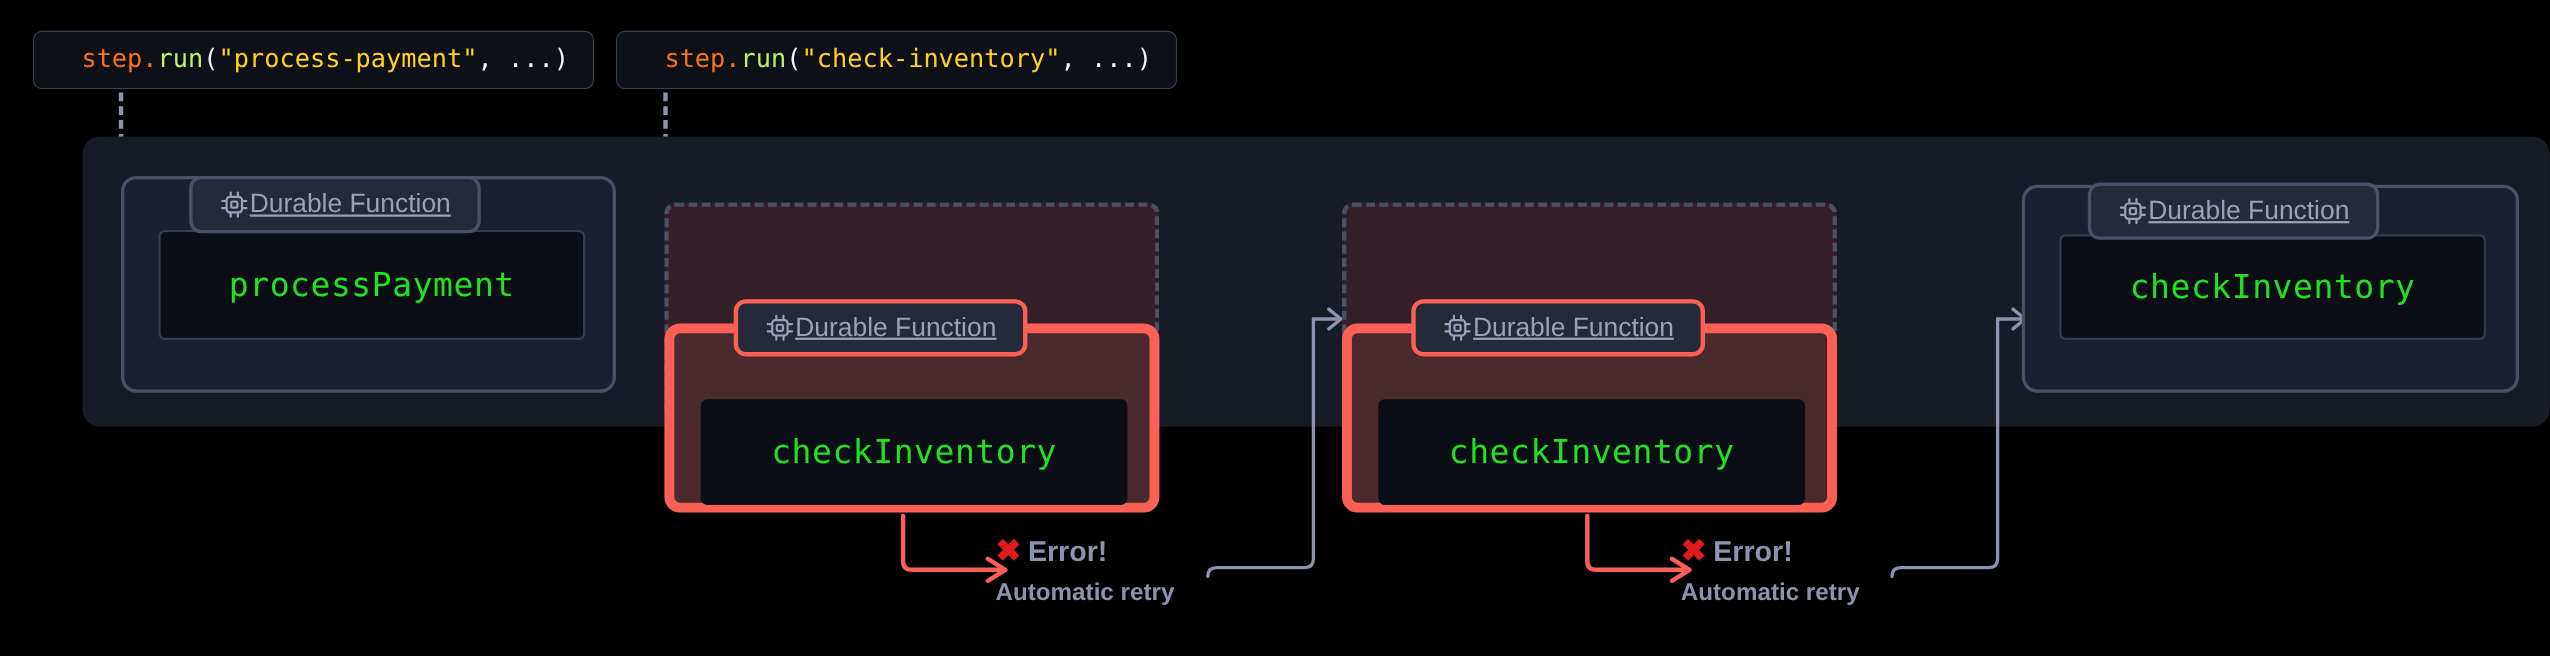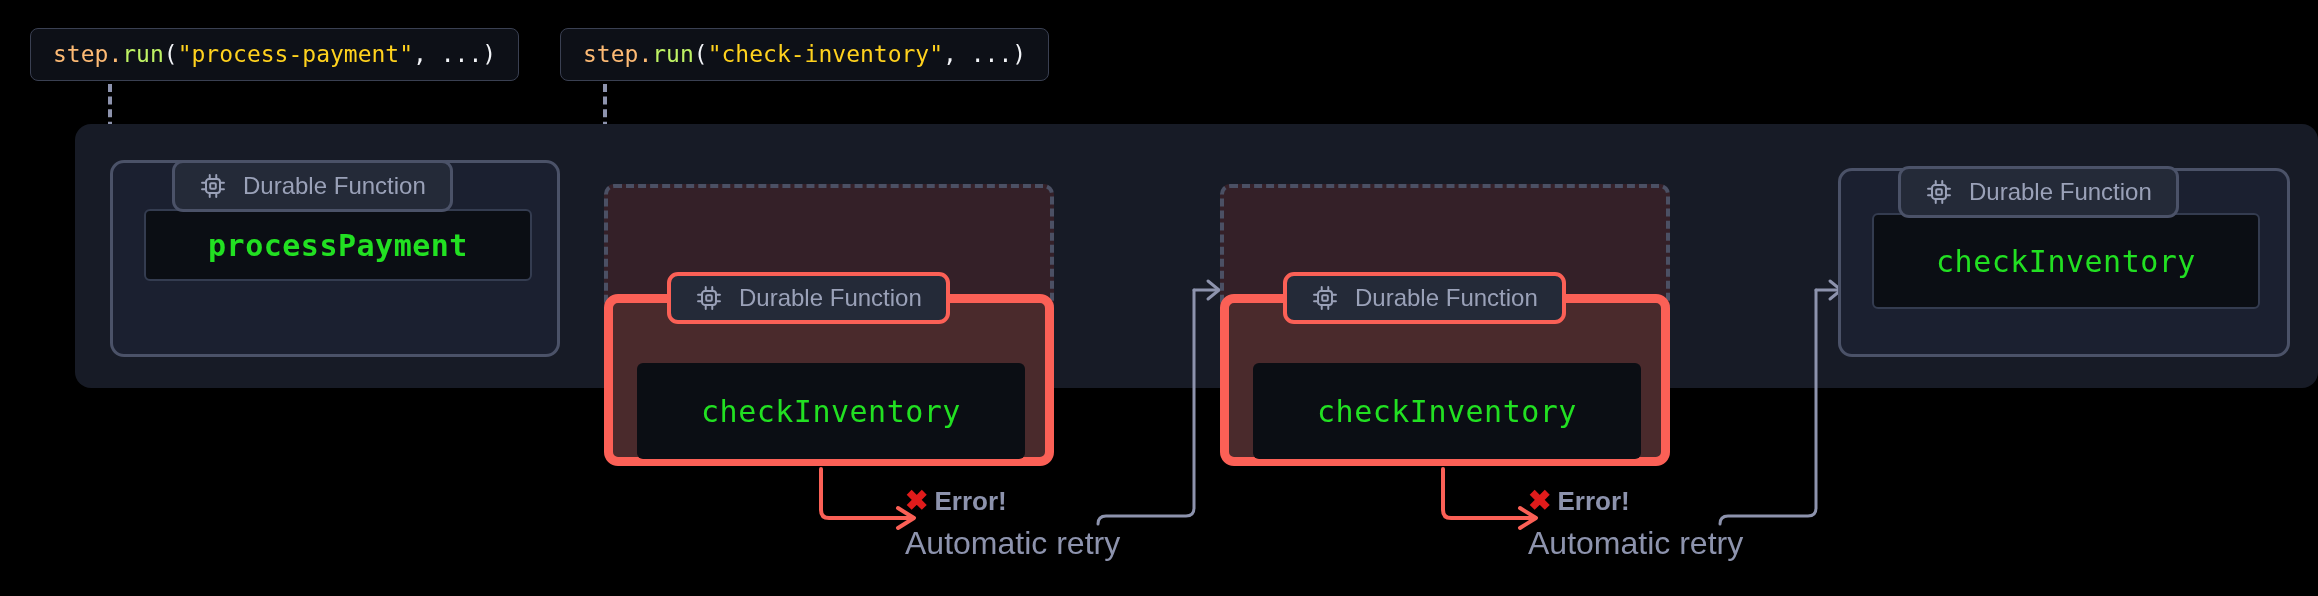--- a/index.html
+++ b/index.html
@@ -27,21 +27,21 @@
     background: #0d1017;
     border: 1.5px solid #3a4052;
     border-radius: 8px;
     padding: 14px 22px;
     font-family: "DejaVu Sans Mono", "Liberation Mono", monospace;
     font-size: 23px;
     line-height: 1;
     white-space: nowrap;
     color: #ffffff;
   }
-  .code-chip .tok-plain { color: #fdba74; }
+  .code-chip .tok-plain { color: #f97316; margin-left: 21px; }
   .code-chip .tok-fn    { color: #bef264; }
   .code-chip .tok-punct { color: #f2f4f8; }
   .code-chip .tok-str   { color: #ffd21e; }
 
   
   .leader {
     position: absolute;
     width: 0;
     border-left: 4px dashed #8d93ad;
   }
@@ -93,29 +93,29 @@
     color: #22e022;
     letter-spacing: 0.5px;
   }
   .dfcard.ok .codebox { border: 2px solid #343c50; }
 
   
   .badge {
     position: absolute;
     display: flex;
     align-items: center;
-    gap: 16px;
     box-sizing: border-box;
     background: #242a38;
     border-radius: 11px;
     padding: 0 24px;
     height: 52px;
     color: #9aa1b8;
     font-size: 24px;
     white-space: nowrap;
+    text-decoration: underline;
   }
   .badge.ok   { border: 3px solid #4b5268; }
   .badge.fail { border: 4px solid #fb6056; }
   .badge svg { display: block; }
 
   
   .ghost {
     position: absolute;
     box-sizing: border-box;
     border: 4px dashed #4b5064;
@@ -138,22 +138,22 @@
     line-height: 1;
   }
   .err-x {
     color: #e01b1b;
     font-size: 28px;
     font-weight: bold;
     line-height: 1;
   }
   .err-line2 {
     margin-top: 12px;
-    font-size: 32px;
-    font-weight: normal;
+    font-size: 22px;
+    font-weight: bold;
     color: #8d93ad;
     line-height: 1;
   }
 
   .arrow-svg { position: absolute; overflow: visible; }
 </style>
 </head>
 <body>
 
 <div class="stage">
@@ -170,21 +170,21 @@
   <div class="leader" style="left:603px; top:84px; height:96px;"></div>
   <div class="dot" style="left:592px; top:172px;"></div>
 
   <div class="panel"></div>
 
   <svg class="arrow-svg" style="left:110px; top:160px;" width="90" height="60">
     <line x1="0" y1="25" x2="70" y2="25" stroke="#4b5268" stroke-width="3"></line>
   </svg>
 
   <div class="dfcard ok" style="left:110px; top:160px; width:450px; height:197px;">
-    <div class="codebox" style="left:31px; top:46px; width:388px; height:72px;font-weight:bold;">
+    <div class="codebox" style="left:31px; top:46px; width:388px; height:100px;">
       <span>processPayment</span>
     </div>
   </div>
   <div class="badge ok" style="left:172px; top:160px;">
     <span>
       <svg width="28" height="28" viewBox="0 0 24 24" fill="none" stroke="#9aa1b8" stroke-width="1.7" stroke-linecap="round">
         <rect x="6" y="6" width="12" height="12" rx="2.5"></rect>
         <rect x="9.6" y="9.6" width="4.8" height="4.8" rx="1"></rect>
         <line x1="9.2" y1="2.6" x2="9.2" y2="5.6"></line>
           <line x1="14.8" y1="2.6" x2="14.8" y2="5.6"></line>

